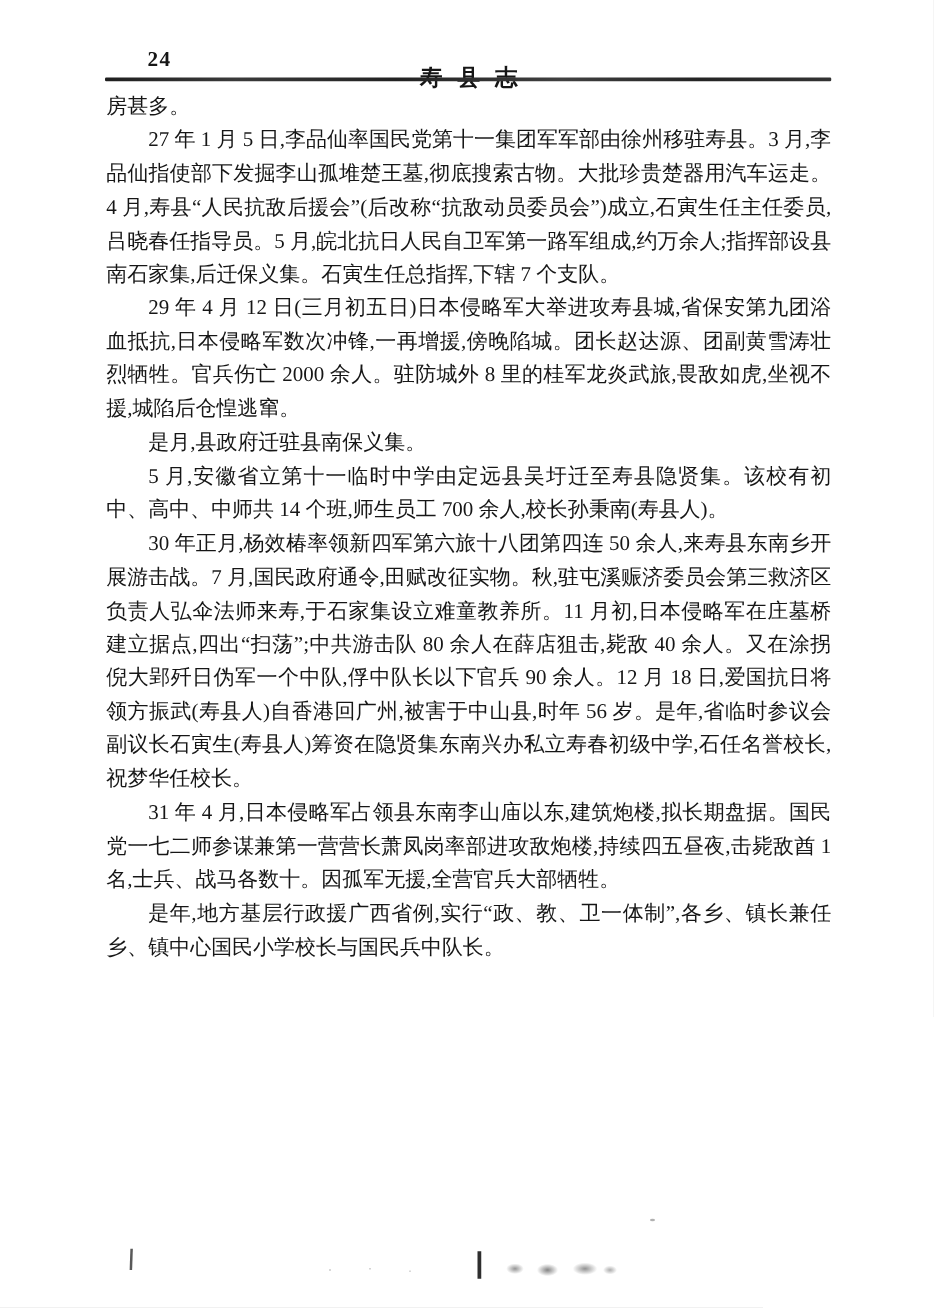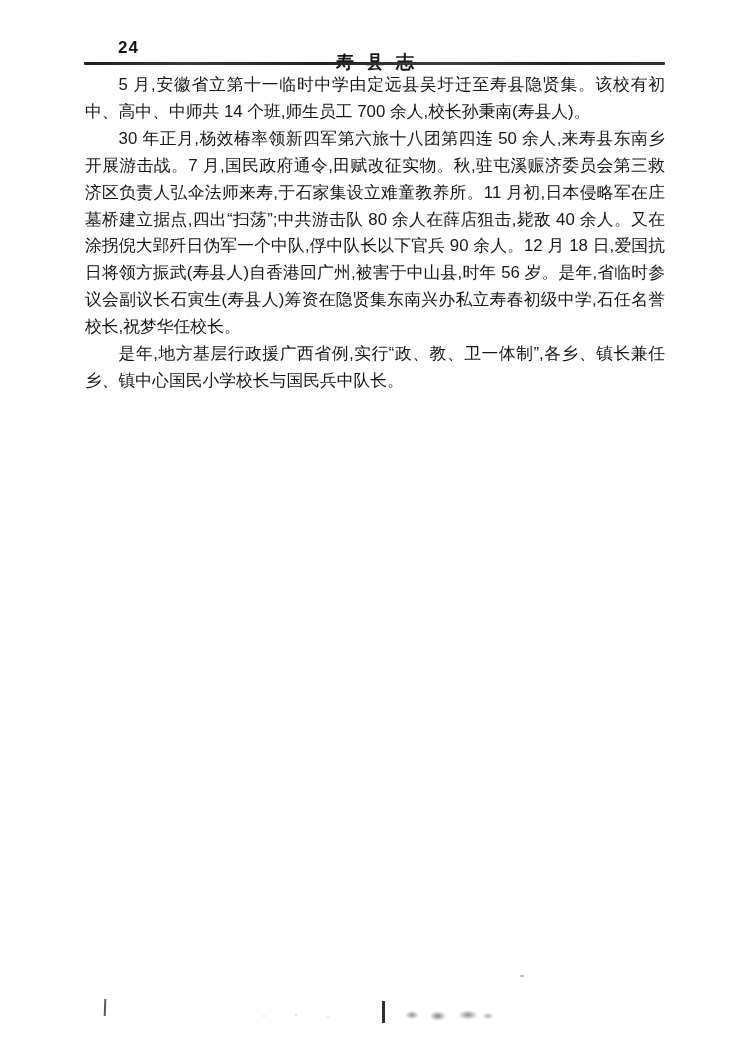--- a/index.html
+++ b/index.html
@@ -3,21 +3,21 @@
 <meta charset="utf-8">
 <style>
   html, body { margin: 0; padding: 0; background: #e8e8e8; }
   .page {
     position: relative;
     width: 747px;
     height: 1046px;
     margin: 0 auto;
     background: #ffffff;
     overflow: hidden;
-    font-family: Liberation Sans, sans-serif;
+    font-family: Liberation Serif, serif;
     color: #161616;
   }
   
   .running-head {
     position: absolute;
     top: 38px;
     left: 85px;
     width: 580px;
     height: 22px;
   }
@@ -109,22 +109,27 @@
 <div class="page">
 
   <div class="running-head">
     <span class="page-number">24</span>
     <span class="head-title">寿县志</span>
   </div>
 
   <div class="head-rule"></div>
 
   <div class="body-text">
+      <p class="no-indent">房甚多。</p>
+      <p class="indent">27 年 1 月 5 日,李品仙率国民党第十一集团军军部由徐州移驻寿县。3 月,李品仙指使部下发掘李山孤堆楚王墓,彻底搜索古物。大批珍贵楚器用汽车运走。4 月,寿县“人民抗敌后援会”(后改称“抗敌动员委员会”)成立,石寅生任主任委员,吕晓春任指导员。5 月,皖北抗日人民自卫军第一路军组成,约万余人;指挥部设县南石家集,后迁保义集。石寅生任总指挥,下辖 7 个支队。</p>
+      <p class="indent">29 年 4 月 12 日(三月初五日)日本侵略军大举进攻寿县城,省保安第九团浴血抵抗,日本侵略军数次冲锋,一再增援,傍晚陷城。团长赵达源、团副黄雪涛壮烈牺牲。官兵伤亡 2000 余人。驻防城外 8 里的桂军龙炎武旅,畏敌如虎,坐视不援,城陷后仓惶逃窜。</p>
+      <p class="indent">是月,县政府迁驻县南保义集。</p>
       <p class="indent">5 月,安徽省立第十一临时中学由定远县吴圩迁至寿县隐贤集。该校有初中、高中、中师共 14 个班,师生员工 700 余人,校长孙秉南(寿县人)。</p>
       <p class="indent">30 年正月,杨效椿率领新四军第六旅十八团第四连 50 余人,来寿县东南乡开展游击战。7 月,国民政府通令,田赋改征实物。秋,驻屯溪赈济委员会第三救济区负责人弘伞法师来寿,于石家集设立难童教养所。11 月初,日本侵略军在庄墓桥建立据点,四出“扫荡”;中共游击队 80 余人在薛店狙击,毙敌 40 余人。又在涂拐倪大郢歼日伪军一个中队,俘中队长以下官兵 90 余人。12 月 18 日,爱国抗日将领方振武(寿县人)自香港回广州,被害于中山县,时年 56 岁。是年,省临时参议会副议长石寅生(寿县人)筹资在隐贤集东南兴办私立寿春初级中学,石任名誉校长,祝梦华任校长。</p>
+      <p class="indent">31 年 4 月,日本侵略军占领县东南李山庙以东,建筑炮楼,拟长期盘据。国民党一七二师参谋兼第一营营长萧凤岗率部进攻敌炮楼,持续四五昼夜,击毙敌酋 1 名,士兵、战马各数十。因孤军无援,全营官兵大部牺牲。</p>
       <p class="indent">是年,地方基层行政援广西省例,实行“政、教、卫一体制”,各乡、镇长兼任乡、镇中心国民小学校长与国民兵中队长。</p>
     </div>
 
   <div class="artifact art-dot-top"></div>
   <div class="artifact art-tick-left"></div>
   <div class="artifact art-bar-center"></div>
   <div class="artifact art-smudge"></div>
   <div class="artifact art-dots-left"></div>
 
 </div>

